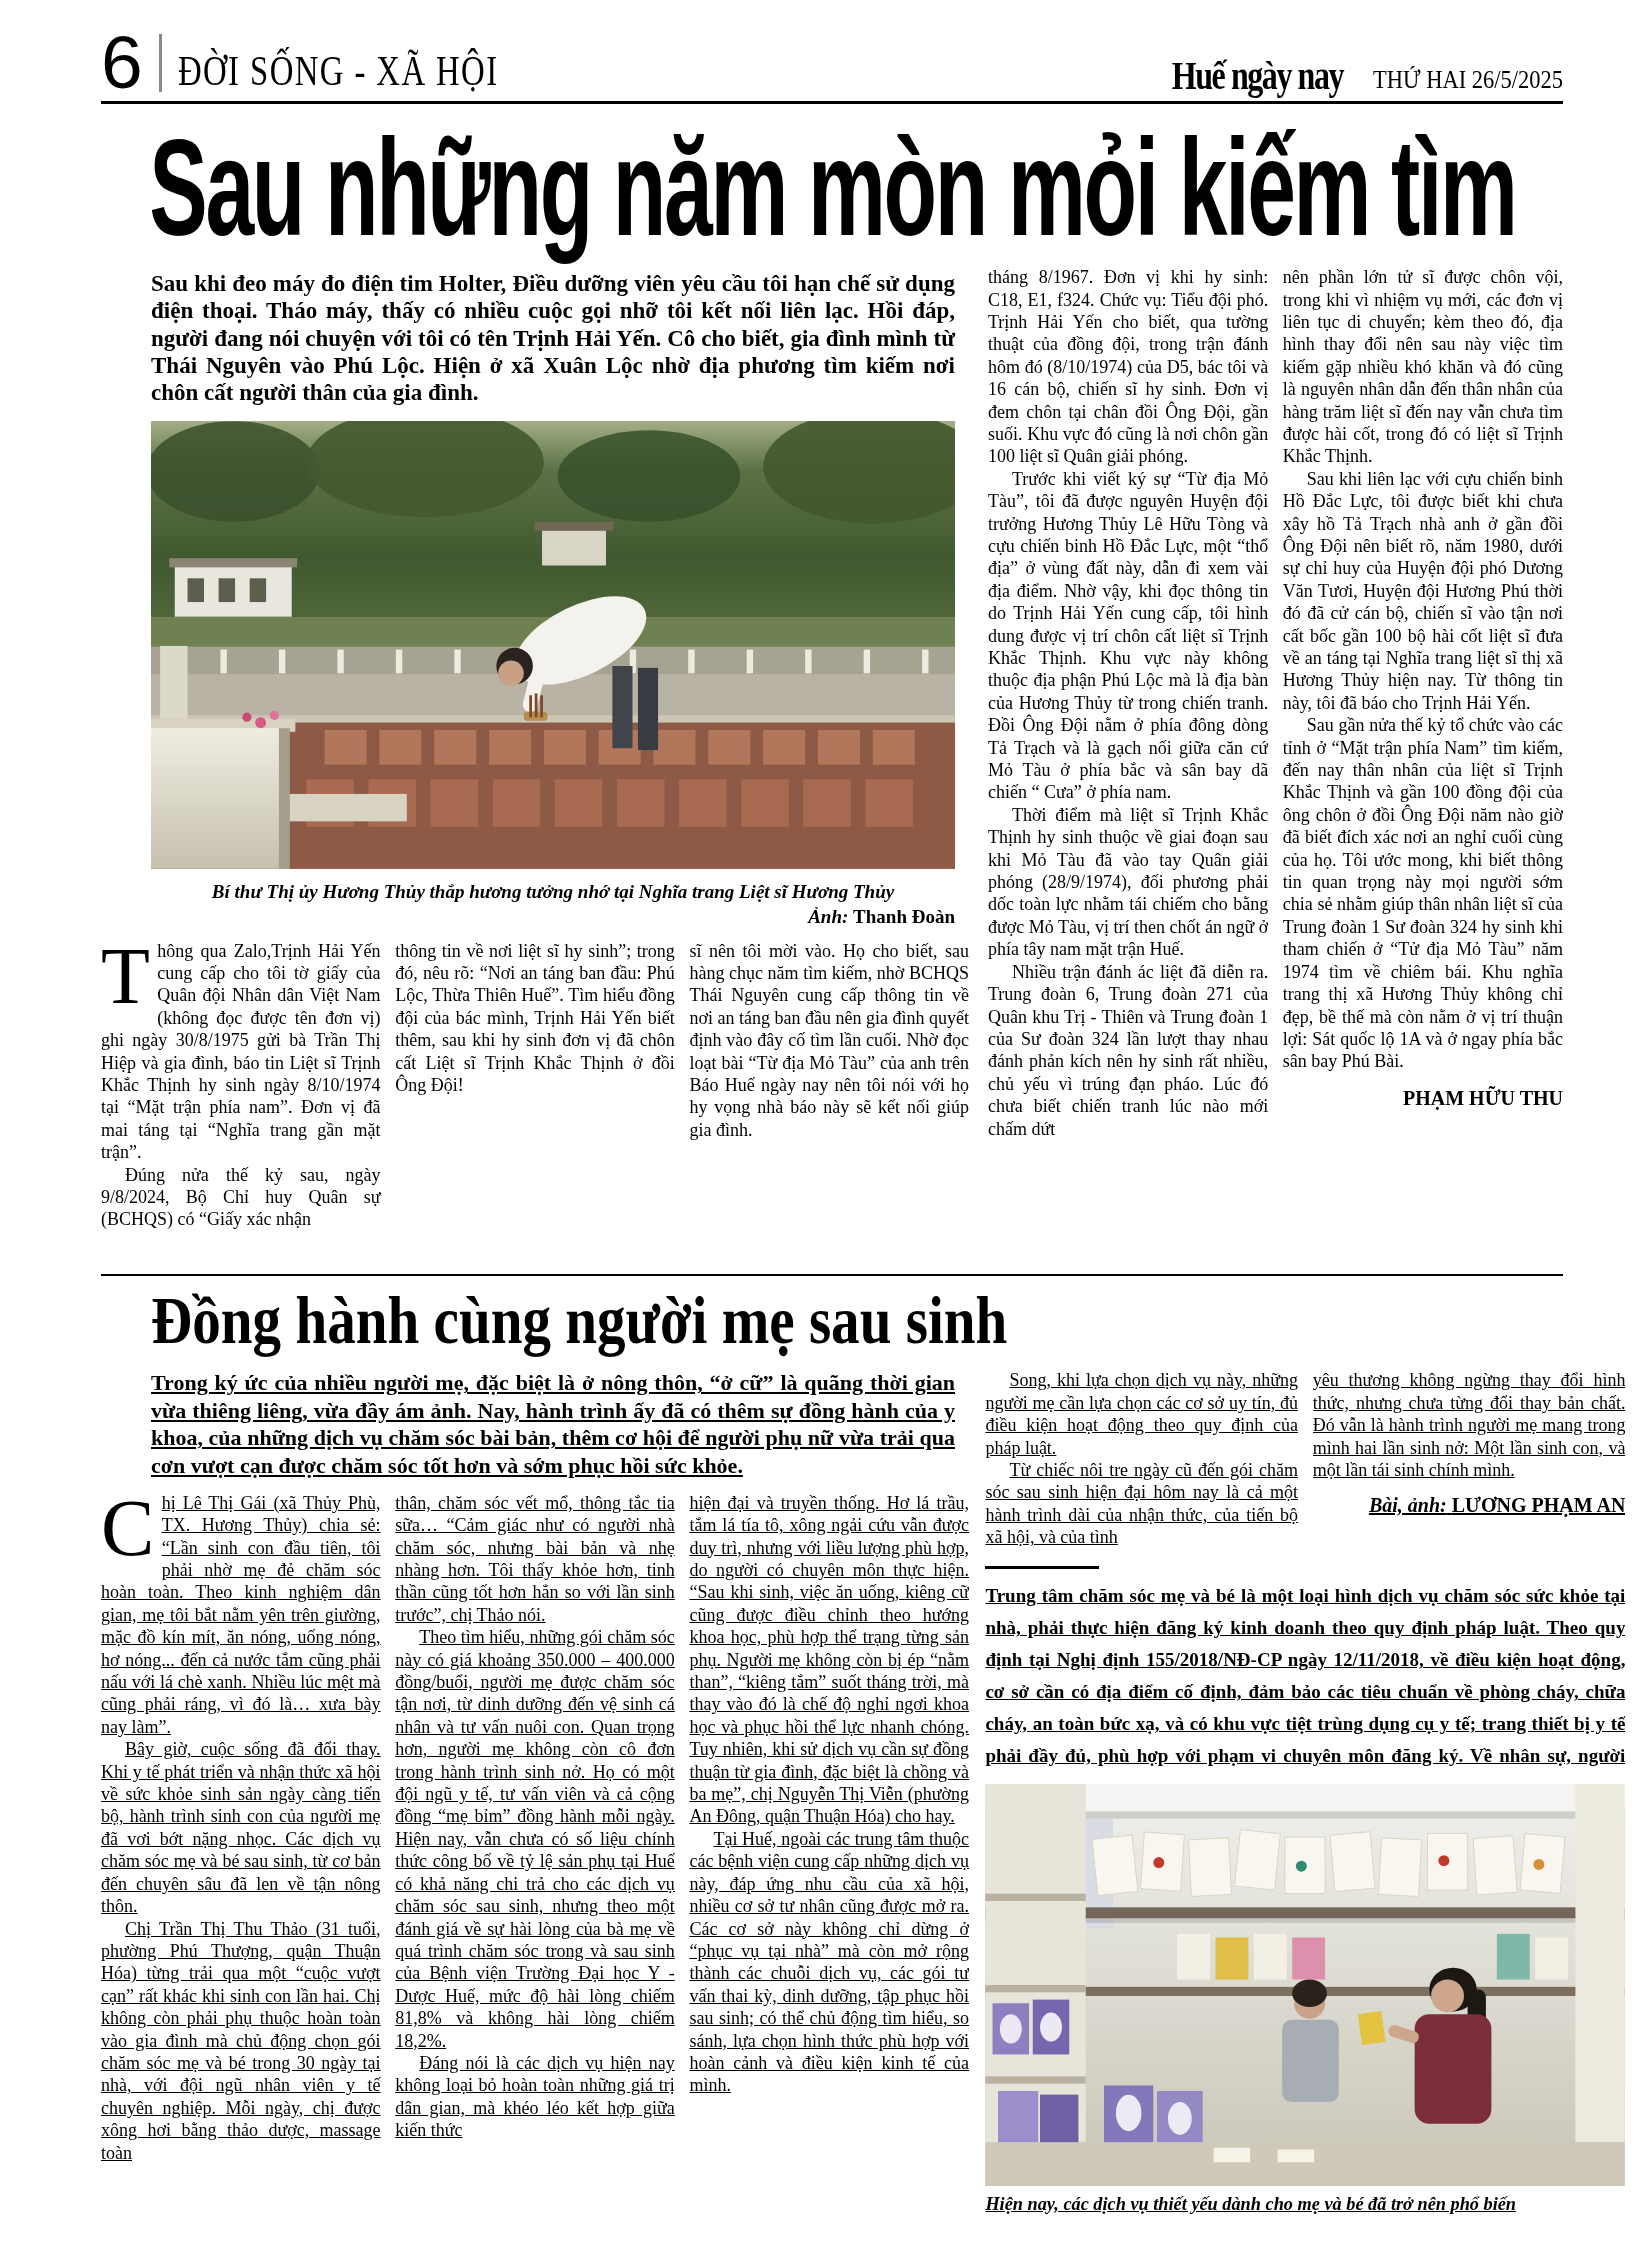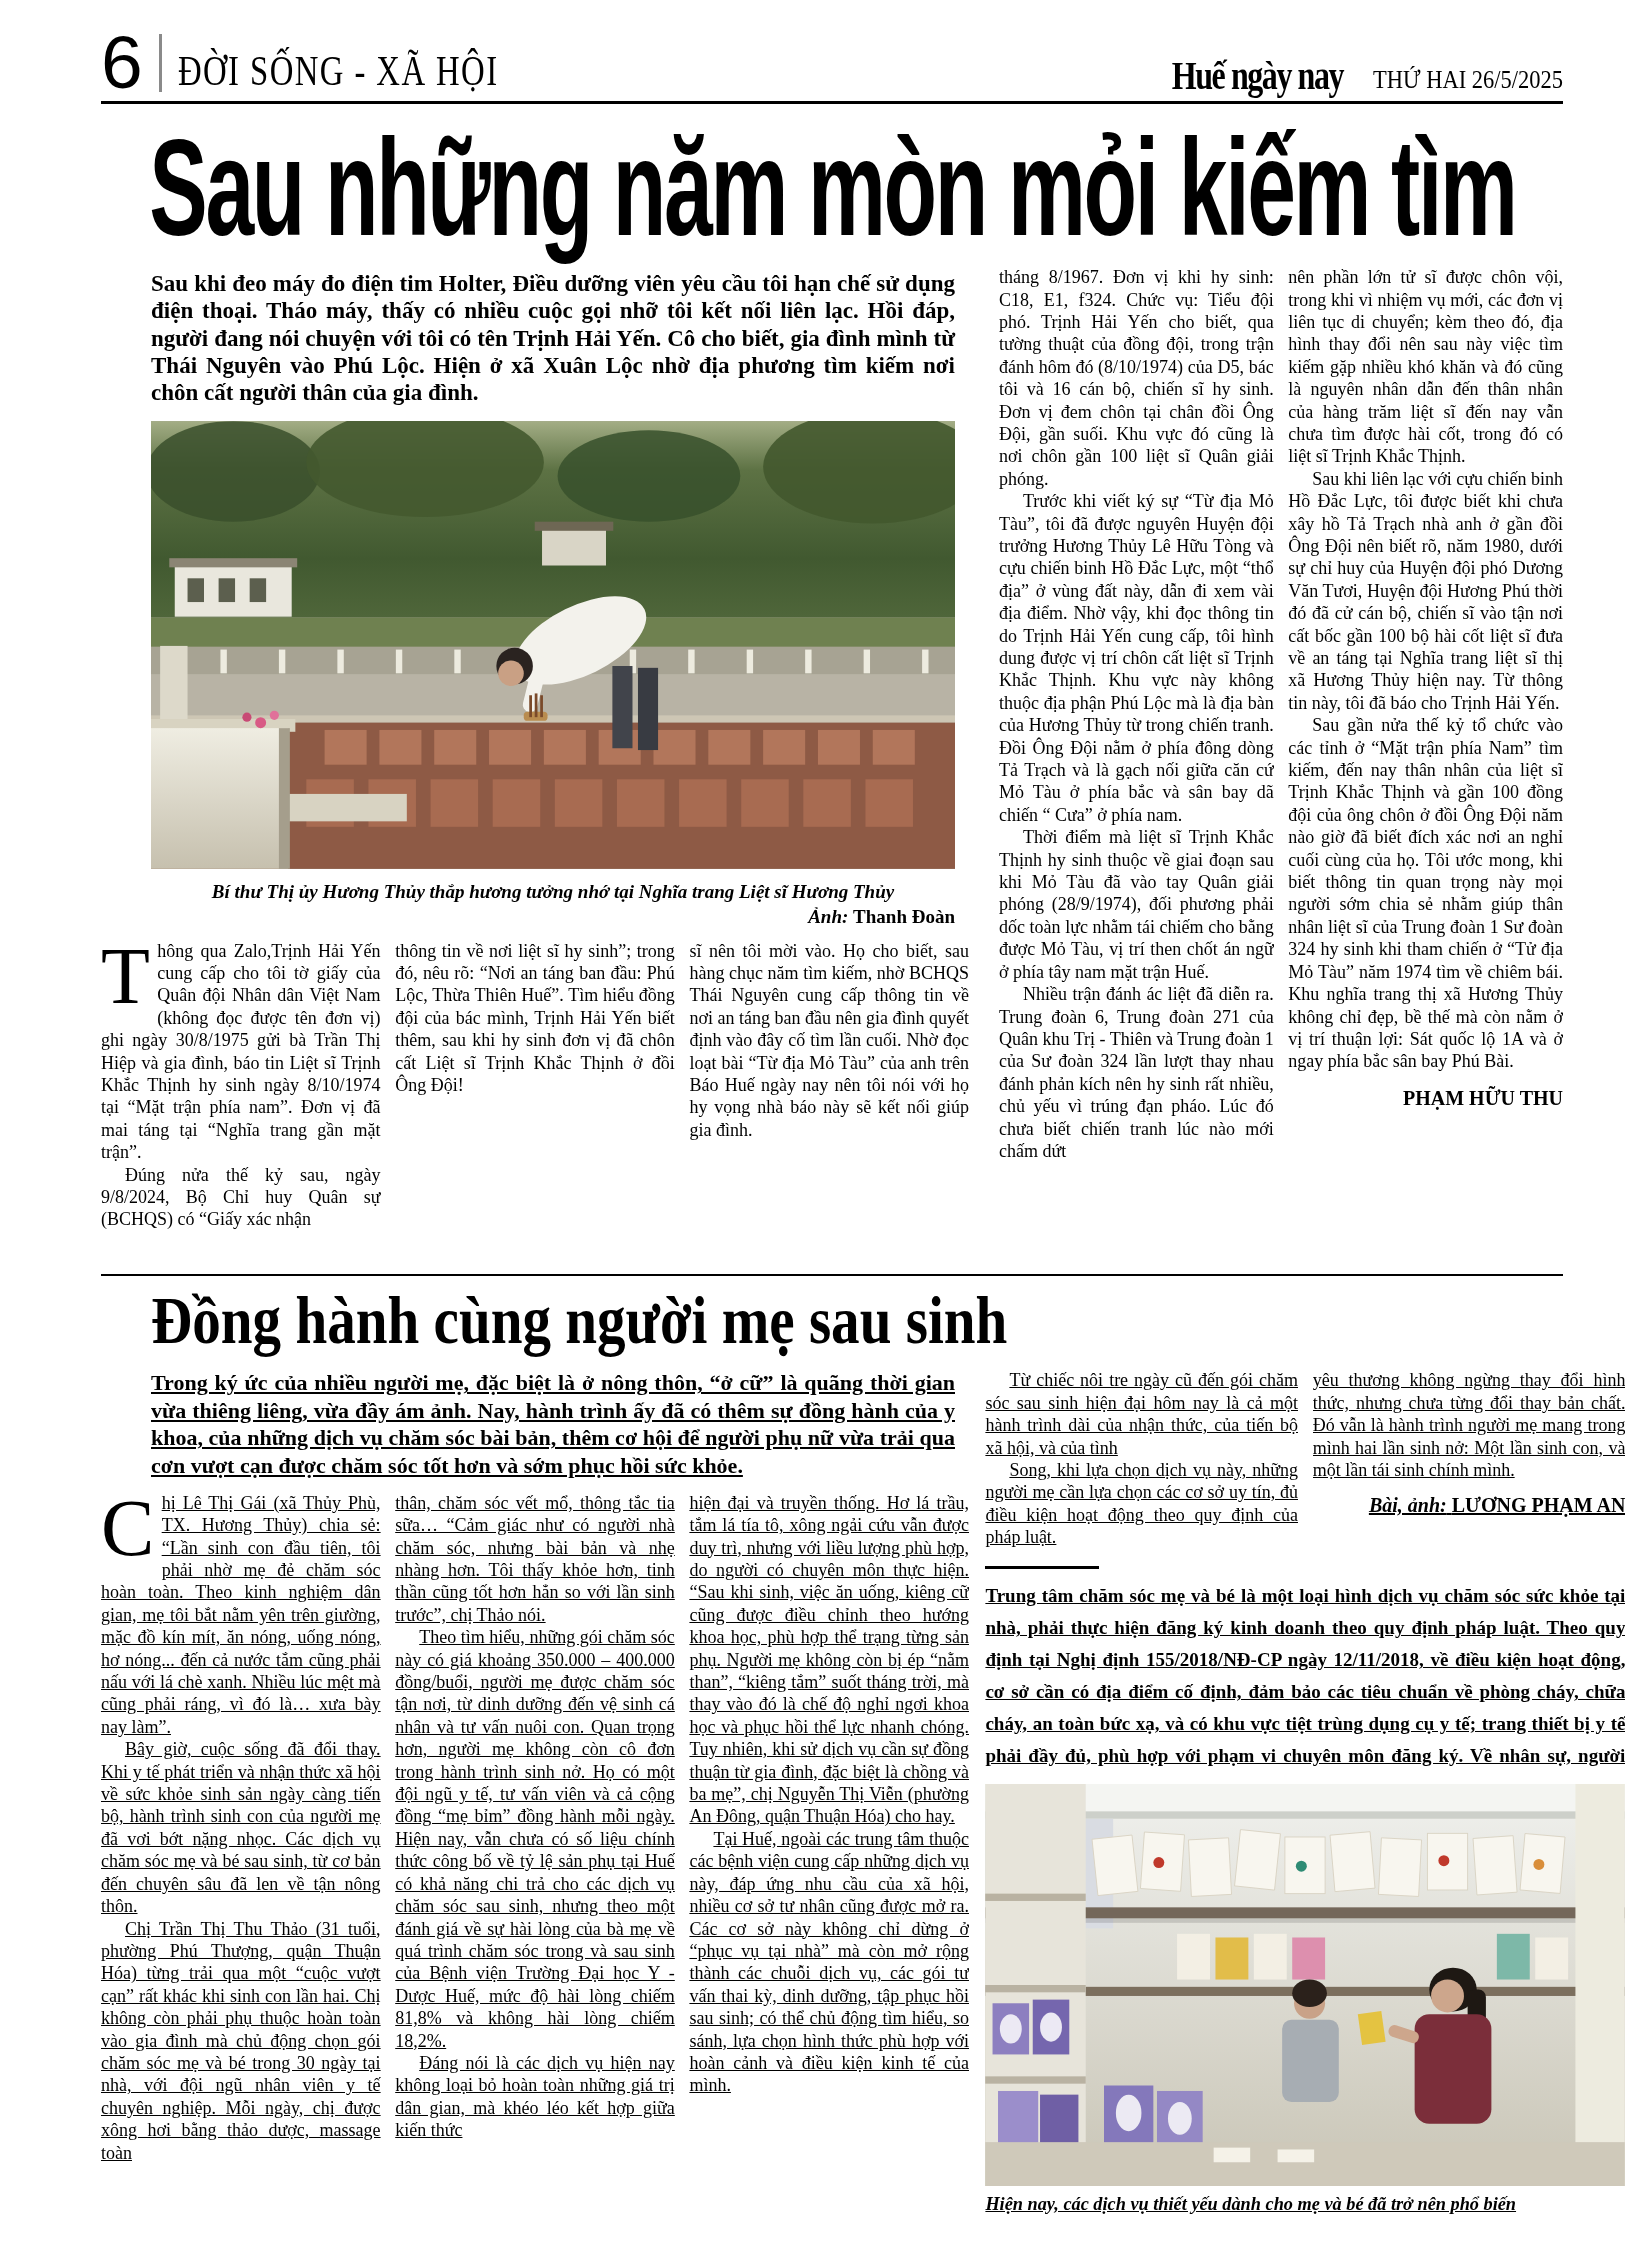--- a/index.html
+++ b/index.html
@@ -19,21 +19,21 @@
   .masthead{font-weight:bold;font-size:40px;line-height:.8;letter-spacing:-1.8px;white-space:nowrap;
     transform:scaleX(.8);transform-origin:right bottom;}
   .issue-date{font-size:25px;line-height:1;white-space:nowrap;margin-left:9.1px;
     transform:scaleX(.9);transform-origin:right bottom;}
 
   
   .headline1-wrap{width:1462px;height:157px;display:flex;align-items:center;justify-content:center;
     overflow:hidden;margin-top:5.5px;}
   .headline1{font-family:"Liberation Sans","DejaVu Sans",sans-serif;font-weight:700;font-size:137px;
     line-height:1;white-space:nowrap;letter-spacing:-3.7px;transform:scaleX(.64);}
-  .a-grid{display:flex;gap:30px;width:1462px;}
+  .a-grid{display:flex;gap:19px;width:1462px;}
   .a1-left{width:868px;flex:none;}
   .a1-right{flex:1;min-width:0;}
   .lead{font-weight:bold;text-align:justify;}
   .lead1{width:804px;margin:3.7px 0 14.6px 50px;font-size:23px;line-height:27.4px;}
   .photo-frame1{width:804px;height:448px;margin-left:50px;overflow:hidden;background:#9aa27d;}
   .caption1{width:804px;margin:9.1px 0 3.7px 50px;font-style:italic;font-weight:bold;
     font-size:19px;line-height:25px;}
   .cap-text{text-align:center;}
   .cap-credit{text-align:right;}
   .cred-name{font-style:normal;}
@@ -248,22 +248,22 @@
           <div class="col">
             <p class="para">hiện đại và truyền thống. Hơ lá trầu, tắm lá tía tô, xông ngải cứu vẫn được duy trì, nhưng với liều lượng phù hợp, do người có chuyên môn thực hiện. “Sau khi sinh, việc ăn uống, kiêng cữ cũng được điều chỉnh theo hướng khoa học, phù hợp thể trạng từng sản phụ. Người mẹ không còn bị ép “nằm than”, “kiêng tắm” suốt tháng trời, mà thay vào đó là chế độ nghỉ ngơi khoa học và phục hồi thể lực nhanh chóng. Tuy nhiên, khi sử dịch vụ cần sự đồng thuận từ gia đình, đặc biệt là chồng và ba mẹ”, chị Nguyễn Thị Viễn (phường An Đông, quận Thuận Hóa) cho hay.</p>
             <p class="para ind">Tại Huế, ngoài các trung tâm thuộc các bệnh viện cung cấp những dịch vụ này, đáp ứng nhu cầu của xã hội, nhiều cơ sở tư nhân cũng được mở ra. Các cơ sở này không chỉ dừng ở “phục vụ tại nhà” mà còn mở rộng thành các chuỗi dịch vụ, các gói tư vấn thai kỳ, dinh dưỡng, tập phục hồi sau sinh; có thể chủ động tìm hiểu, so sánh, lựa chọn hình thức phù hợp với hoàn cảnh và điều kiện kinh tế của mình.</p>
           </div>
         </div>
       </div>
 
       <div class="a2-right">
         <div class="cols cols2-2">
           <div class="col">
+            <p class="para ind">Song, khi lựa chọn dịch vụ này, những người mẹ cần lựa chọn các cơ sở uy tín, đủ điều kiện hoạt động theo quy định của pháp luật.</p>
             <p class="para ind">Từ chiếc nôi tre ngày cũ đến gói chăm sóc sau sinh hiện đại hôm nay là cả một hành trình dài của nhận thức, của tiến bộ xã hội, và của tình</p>
-            <p class="para ind">Song, khi lựa chọn dịch vụ này, những người mẹ cần lựa chọn các cơ sở uy tín, đủ điều kiện hoạt động theo quy định của pháp luật.</p>
           </div>
           <div class="col">
             <p class="para">yêu thương không ngừng thay đổi hình thức, nhưng chưa từng đổi thay bản chất. Đó vẫn là hành trình người mẹ mang trong mình hai lần sinh nở: Một lần sinh con, và một lần tái sinh chính mình.</p>
             <div class="byline2"><span class="by-label">Bài, ảnh:</span> <span class="by-name">LƯƠNG PHẠM AN</span></div>
           </div>
         </div>
 
         <hr class="short-rule">
         <div class="note-block">Trung tâm chăm sóc mẹ và bé là một loại hình dịch vụ chăm sóc sức khỏe tại nhà, phải thực hiện đăng ký kinh doanh theo quy định pháp luật. Theo quy định tại Nghị định 155/2018/NĐ-CP ngày 12/11/2018, về điều kiện hoạt động, cơ sở cần có địa điểm cố định, đảm bảo các tiêu chuẩn về phòng cháy, chữa cháy, an toàn bức xạ, và có khu vực tiệt trùng dụng cụ y tế; trang thiết bị y tế phải đầy đủ, phù hợp với phạm vi chuyên môn đăng ký. Về nhân sự, người chịu trách nhiệm chuyên môn phải tốt nghiệp trung cấp y trở lên, có chứng chỉ hành nghề và ít nhất 45 tháng kinh nghiệm...</div>
 

